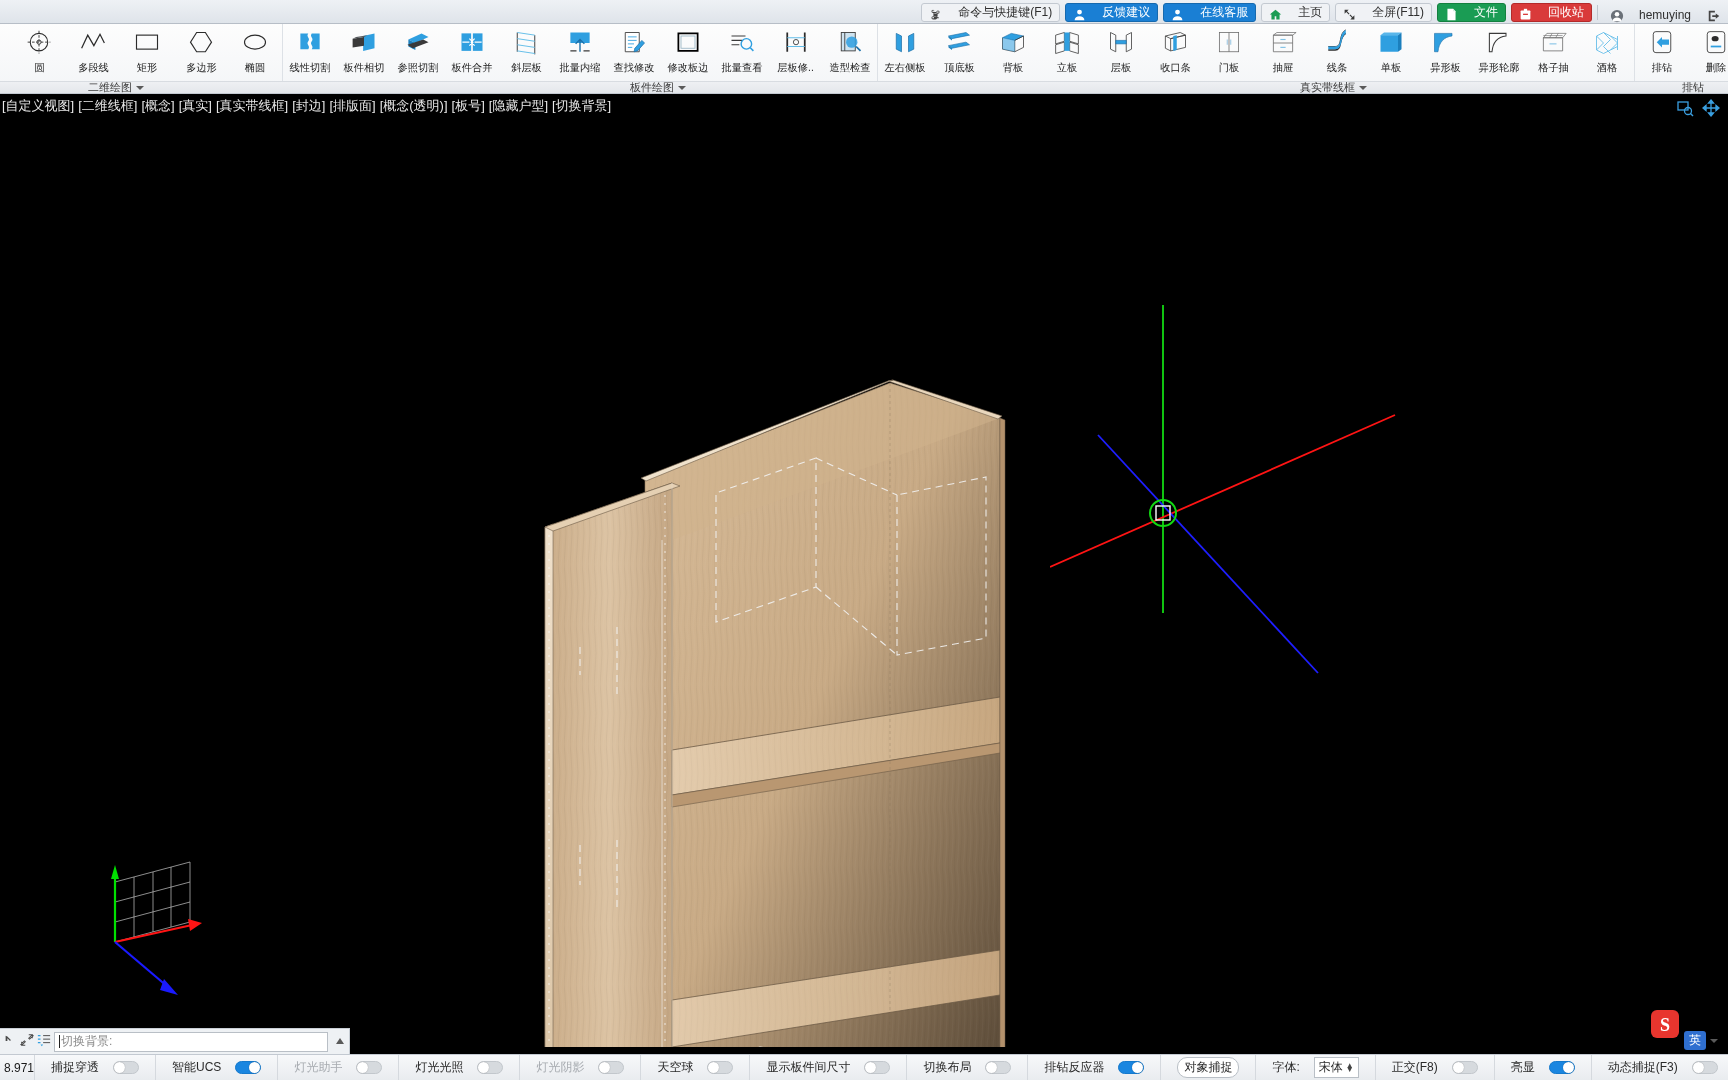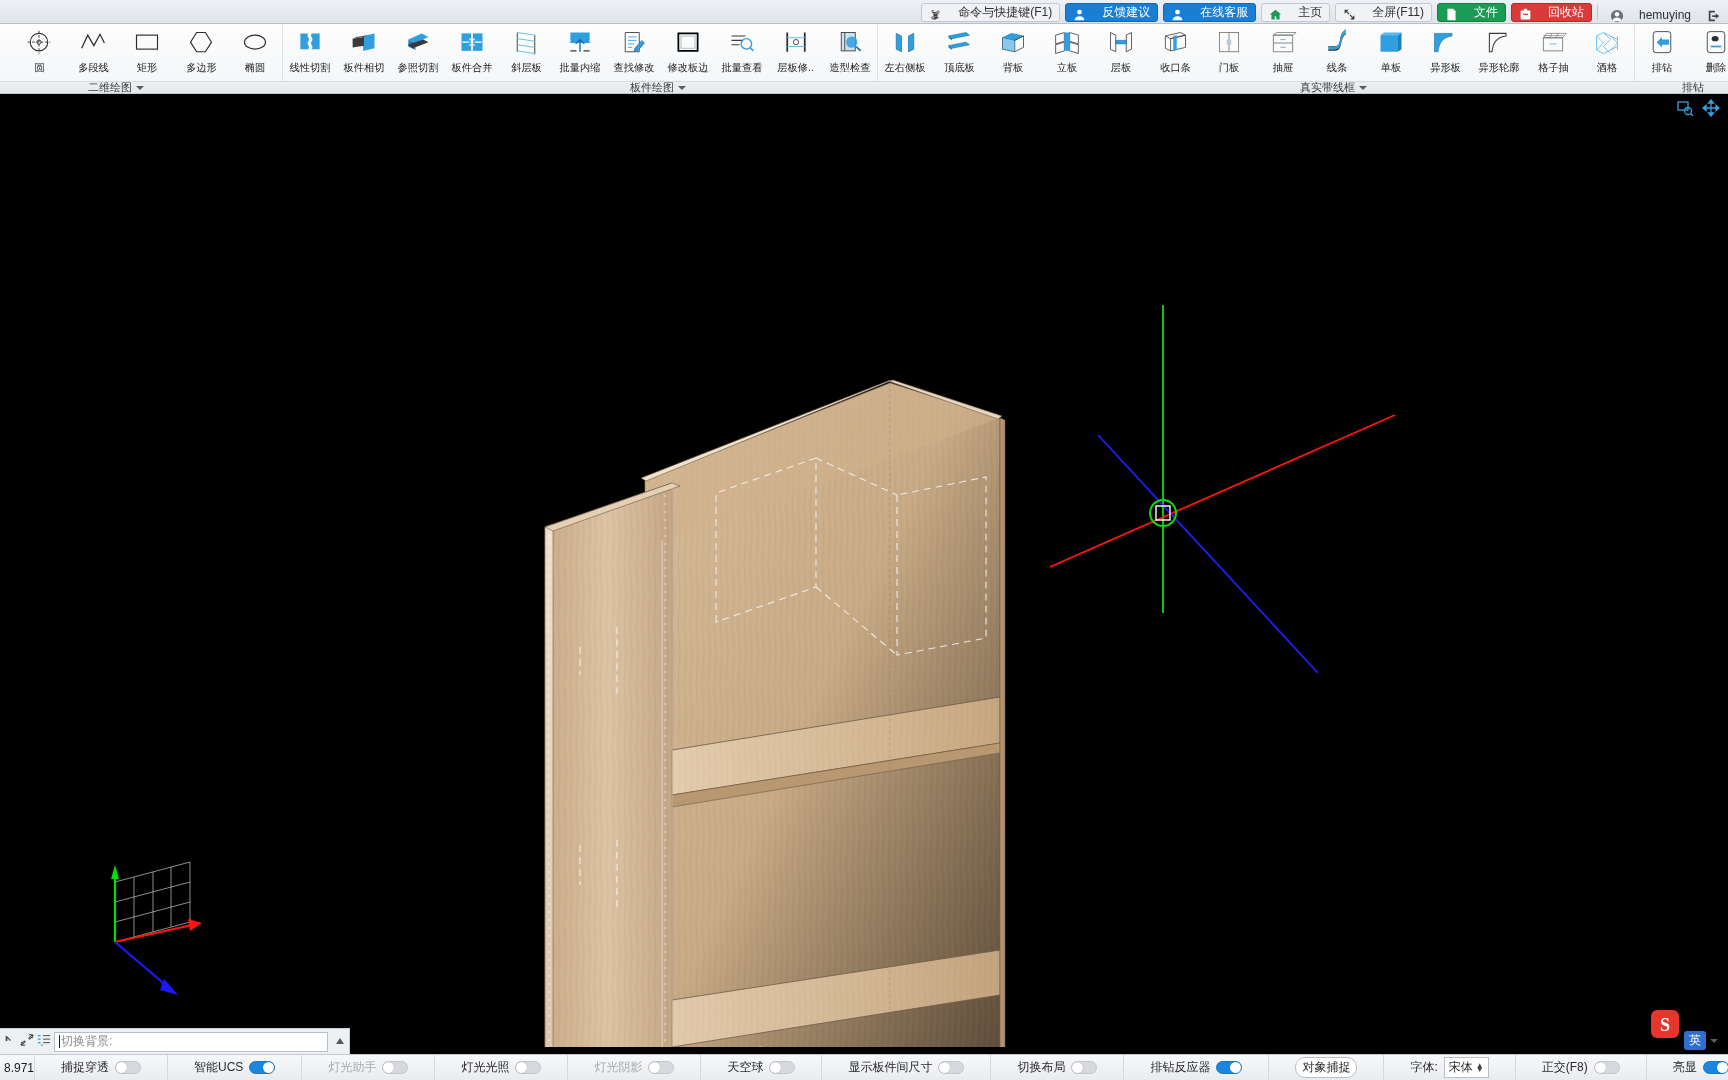--- a/index.html
+++ b/index.html
@@ -121,22 +121,22 @@
 
   
   #statusbar {
     position:absolute; left:0; bottom:0; width:1728px; height:26px;
     background:linear-gradient(#f7f8fa,#e9ecef);
     border-top:1px solid #c3c9d1;
     display:flex; align-items:center; font-size:12px; color:#2a2a2a;
   }
   .st-coord { width:118px; padding-left:4px; color:#1a1a1a; white-space:nowrap; }
   .st-item {
-    height:26px; display:flex; align-items:center; gap:6px;
-    padding:0 26px; border-left:1px solid #d5d9de; white-space:nowrap; cursor:pointer;
+    height:26px; display:flex; align-items:center; gap:14px;
+    padding:0 16px; border-left:1px solid #d5d9de; white-space:nowrap; cursor:pointer;
   }
   .st-item.dim { color:#a8acb1; }
   .toggle { width:26px; height:13px; border-radius:7px; background:#d6dade; position:relative; flex:none; border:1px solid #c2c7cc;}
   .toggle i { position:absolute; top:0px; left:0px; width:11px; height:11px; border-radius:50%; background:#fff; box-shadow:0 0 1px rgba(0,0,0,.4); }
   .toggle.on { background:#1a86e0; border-color:#1579cc; }
   .toggle.on i { left:13px; }
   .st-btn { border:1px solid #b9bfc6; background:#fff; border-radius:10px; padding:1px 6px; font-size:12px; }
   .st-select { border:1px solid #b9bfc6; background:#fff; border-radius:0; padding:1px 4px; font-size:12px; display:flex; align-items:center; gap:3px;}
   .spin { display:flex; flex-direction:column; line-height:4px; font-size:8px; color:#444; }
 </style>
@@ -585,20 +585,33 @@
       <span class="caret"></span>
     </div>
     <div class="gtitle" style="left:1682px;">
       <span>排钻</span>
     </div>
   </div>
 </div>
 
 <div id="canvas">
 
+  <div id="viewbar">
+    <span>[自定义视图]</span>
+    <span>[二维线框]</span>
+    <span>[概念]</span>
+    <span>[真实]</span>
+    <span>[真实带线框]</span>
+    <span>[封边]</span>
+    <span>[排版面]</span>
+    <span>[概念(透明)]</span>
+    <span>[板号]</span>
+    <span>[隐藏户型]</span>
+    <span>[切换背景]</span>
+  </div>
 
   <div id="canvas-tools">
     <span>
       <svg width="18" height="18" viewBox="0 0 18 18">
           <rect x="2" y="3" width="10" height="8" fill="none" stroke="#3a9fe0" stroke-width="1.3"></rect>
           <circle cx="12" cy="12" r="3.5" fill="none" stroke="#3a9fe0" stroke-width="1.3"></circle>
           <path d="M14.5 14.5L17 17" stroke="#3a9fe0" stroke-width="1.4"></path>
         </svg>
     </span>
     <span>

